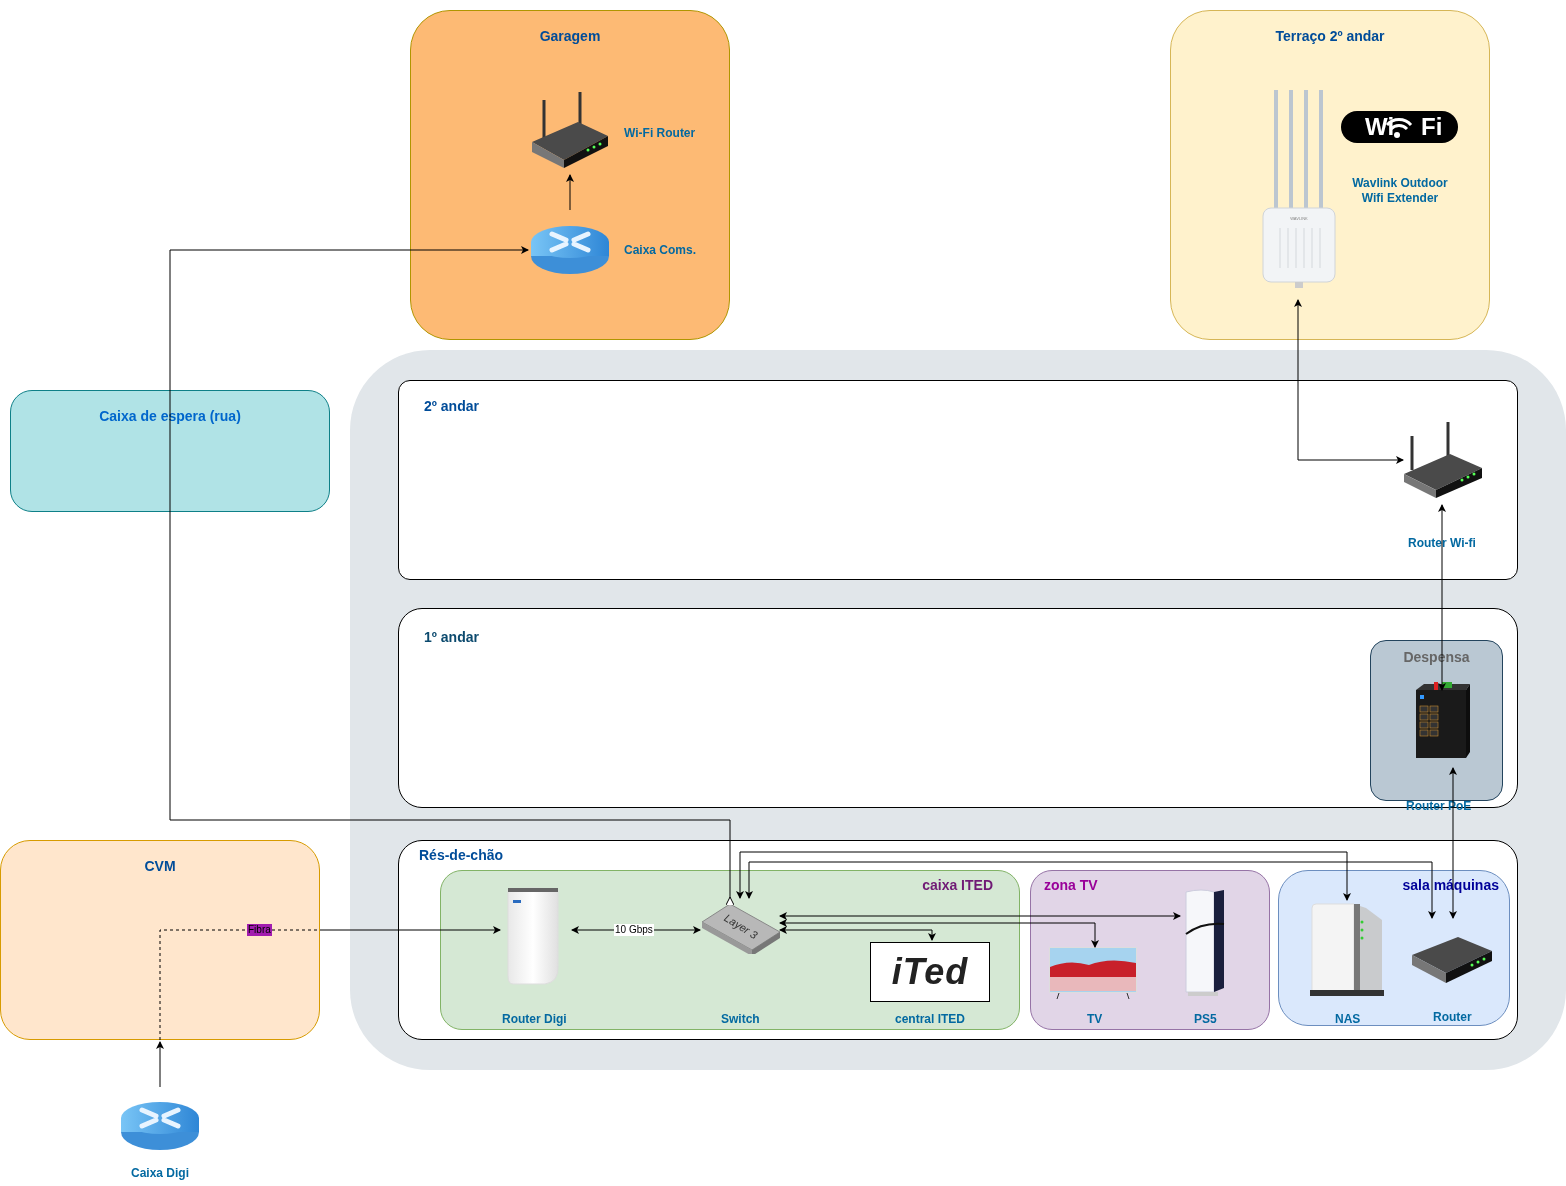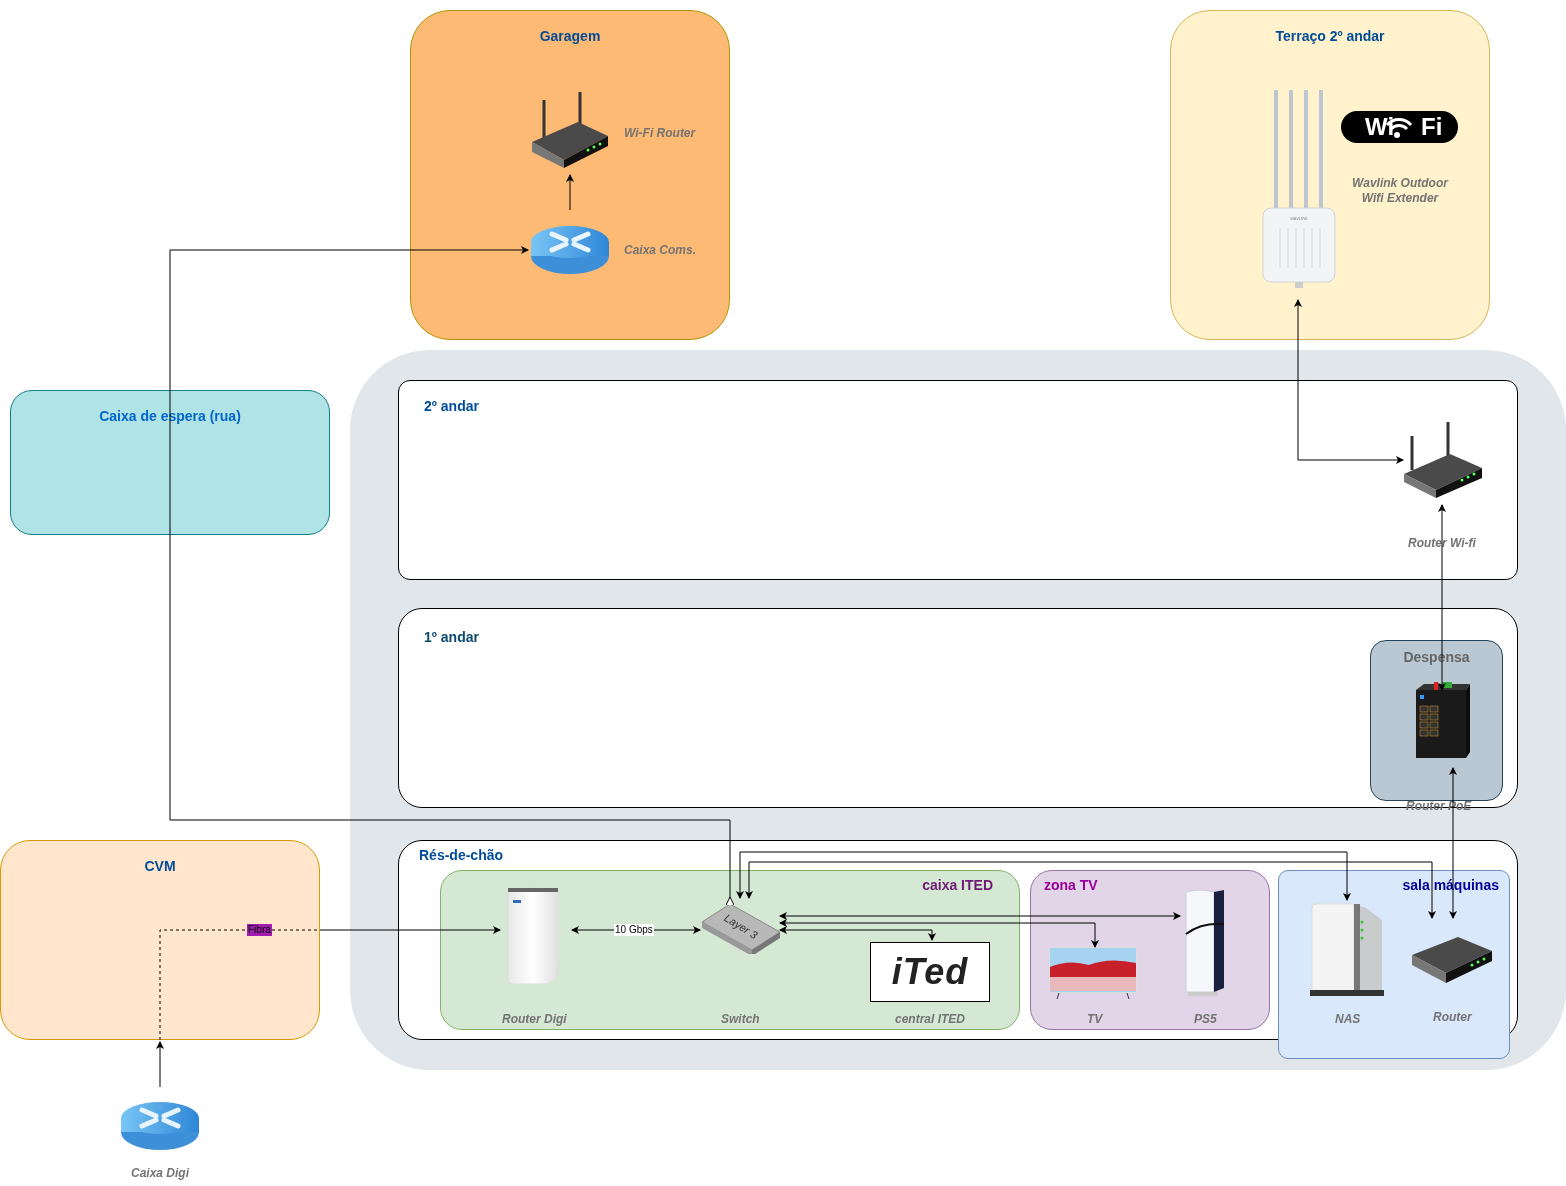--- a/index.html
+++ b/index.html
@@ -1,34 +1,34 @@
 <!DOCTYPE html>
 <html><head>
 <meta charset="utf-8">
 <style>
   html,body{margin:0;padding:0;background:#fff;}
   body{width:1566px;height:1186px;position:relative;overflow:hidden;font-family:"Liberation Sans",sans-serif;}
   .zone{position:absolute;box-sizing:border-box;}
   .title{position:absolute;font-weight:bold;font-size:14px;white-space:nowrap;}
-  .lbl{position:absolute;font-weight:bold;font-size:12px;color:#737373;white-space:nowrap;text-align:center;font-style:italic;}
+  .lbl{position:absolute;font-weight:bold;font-size:12px;color:#0369a1;white-space:nowrap;text-align:center;}
   svg.wires{position:absolute;left:0;top:0;width:1566px;height:1186px;pointer-events:none;}
   .dev{position:absolute;}
 </style>
 </head>
 <body>
 
 <div class="zone" style="left:410px;top:10px;width:320px;height:330px;background:#fdba74;border:1px solid #b09500;border-radius:40px;">
   <div class="title" style="left:0;right:0;top:17px;text-align:center;color:#004c99;">Garagem</div>
 </div>
 
 <div class="zone" style="left:1170px;top:10px;width:320px;height:330px;background:#fff2cc;border:1px solid #d6b656;border-radius:40px;">
   <div class="title" style="left:0;right:0;top:17px;text-align:center;color:#004c99;">Terraço 2º andar</div>
 </div>
 
-<div class="zone" style="left:10px;top:390px;width:320px;height:145px;background:#b0e3e6;border:1px solid #0e8088;border-radius:22px;">
+<div class="zone" style="left:10px;top:390px;width:320px;height:122px;background:#b0e3e6;border:1px solid #0e8088;border-radius:22px;">
   <div class="title" style="left:0;right:0;top:17px;text-align:center;color:#0066cc;">Caixa de espera (rua)</div>
 </div>
 
 <div class="zone" style="left:0;top:840px;width:320px;height:200px;background:#ffe6cc;border:1px solid #d79b00;border-radius:30px;">
   <div class="title" style="left:0;right:0;top:17px;text-align:center;color:#004c99;">CVM</div>
 </div>
 
 <div class="zone" style="left:350px;top:350px;width:1216px;height:720px;background:#e1e6ea;border-radius:80px;"></div>
 
 <div class="zone" style="left:398px;top:380px;width:1120px;height:200px;background:#fff;border:1px solid #000;border-radius:12px;">
@@ -48,21 +48,21 @@
 </div>
 
 <div class="zone" style="left:440px;top:870px;width:580px;height:160px;background:#d5e8d4;border:1px solid #82b366;border-radius:22px;">
   <div class="title" style="right:26px;top:6px;color:#701a75;">caixa ITED</div>
 </div>
 
 <div class="zone" style="left:1030px;top:870px;width:240px;height:160px;background:#e1d5e7;border:1px solid #9673a6;border-radius:22px;">
   <div class="title" style="left:13px;top:6px;color:#990099;">zona TV</div>
 </div>
 
-<div class="zone" style="left:1278px;top:870px;width:232px;height:189px;background:#dae8fc;border:1px solid #6c8ebf;border-radius:10px;">
+<div class="zone" style="left:1278px;top:870px;width:232px;height:156px;background:#dae8fc;border:1px solid #6c8ebf;border-radius:30px;">
   <div class="title" style="right:10px;top:6px;color:#000099;">sala máquinas</div>
 </div>
 
 <svg class="dev" style="left:528px;top:90px;" width="84" height="82" viewBox="0 0 84 82">
   <line x1="16" y1="10" x2="16" y2="48" stroke="#333" stroke-width="3"></line>
   <line x1="52" y1="2" x2="52" y2="40" stroke="#333" stroke-width="3"></line>
   <polygon points="4,52 50,32 80,46 36,70" fill="#4a4a4a"></polygon>
   <polygon points="4,52 36,70 36,78 4,62" fill="#777"></polygon>
   <polygon points="36,70 80,46 80,56 36,78" fill="#111"></polygon>
   <circle cx="60" cy="60" r="1.5" fill="#5f5"></circle>

